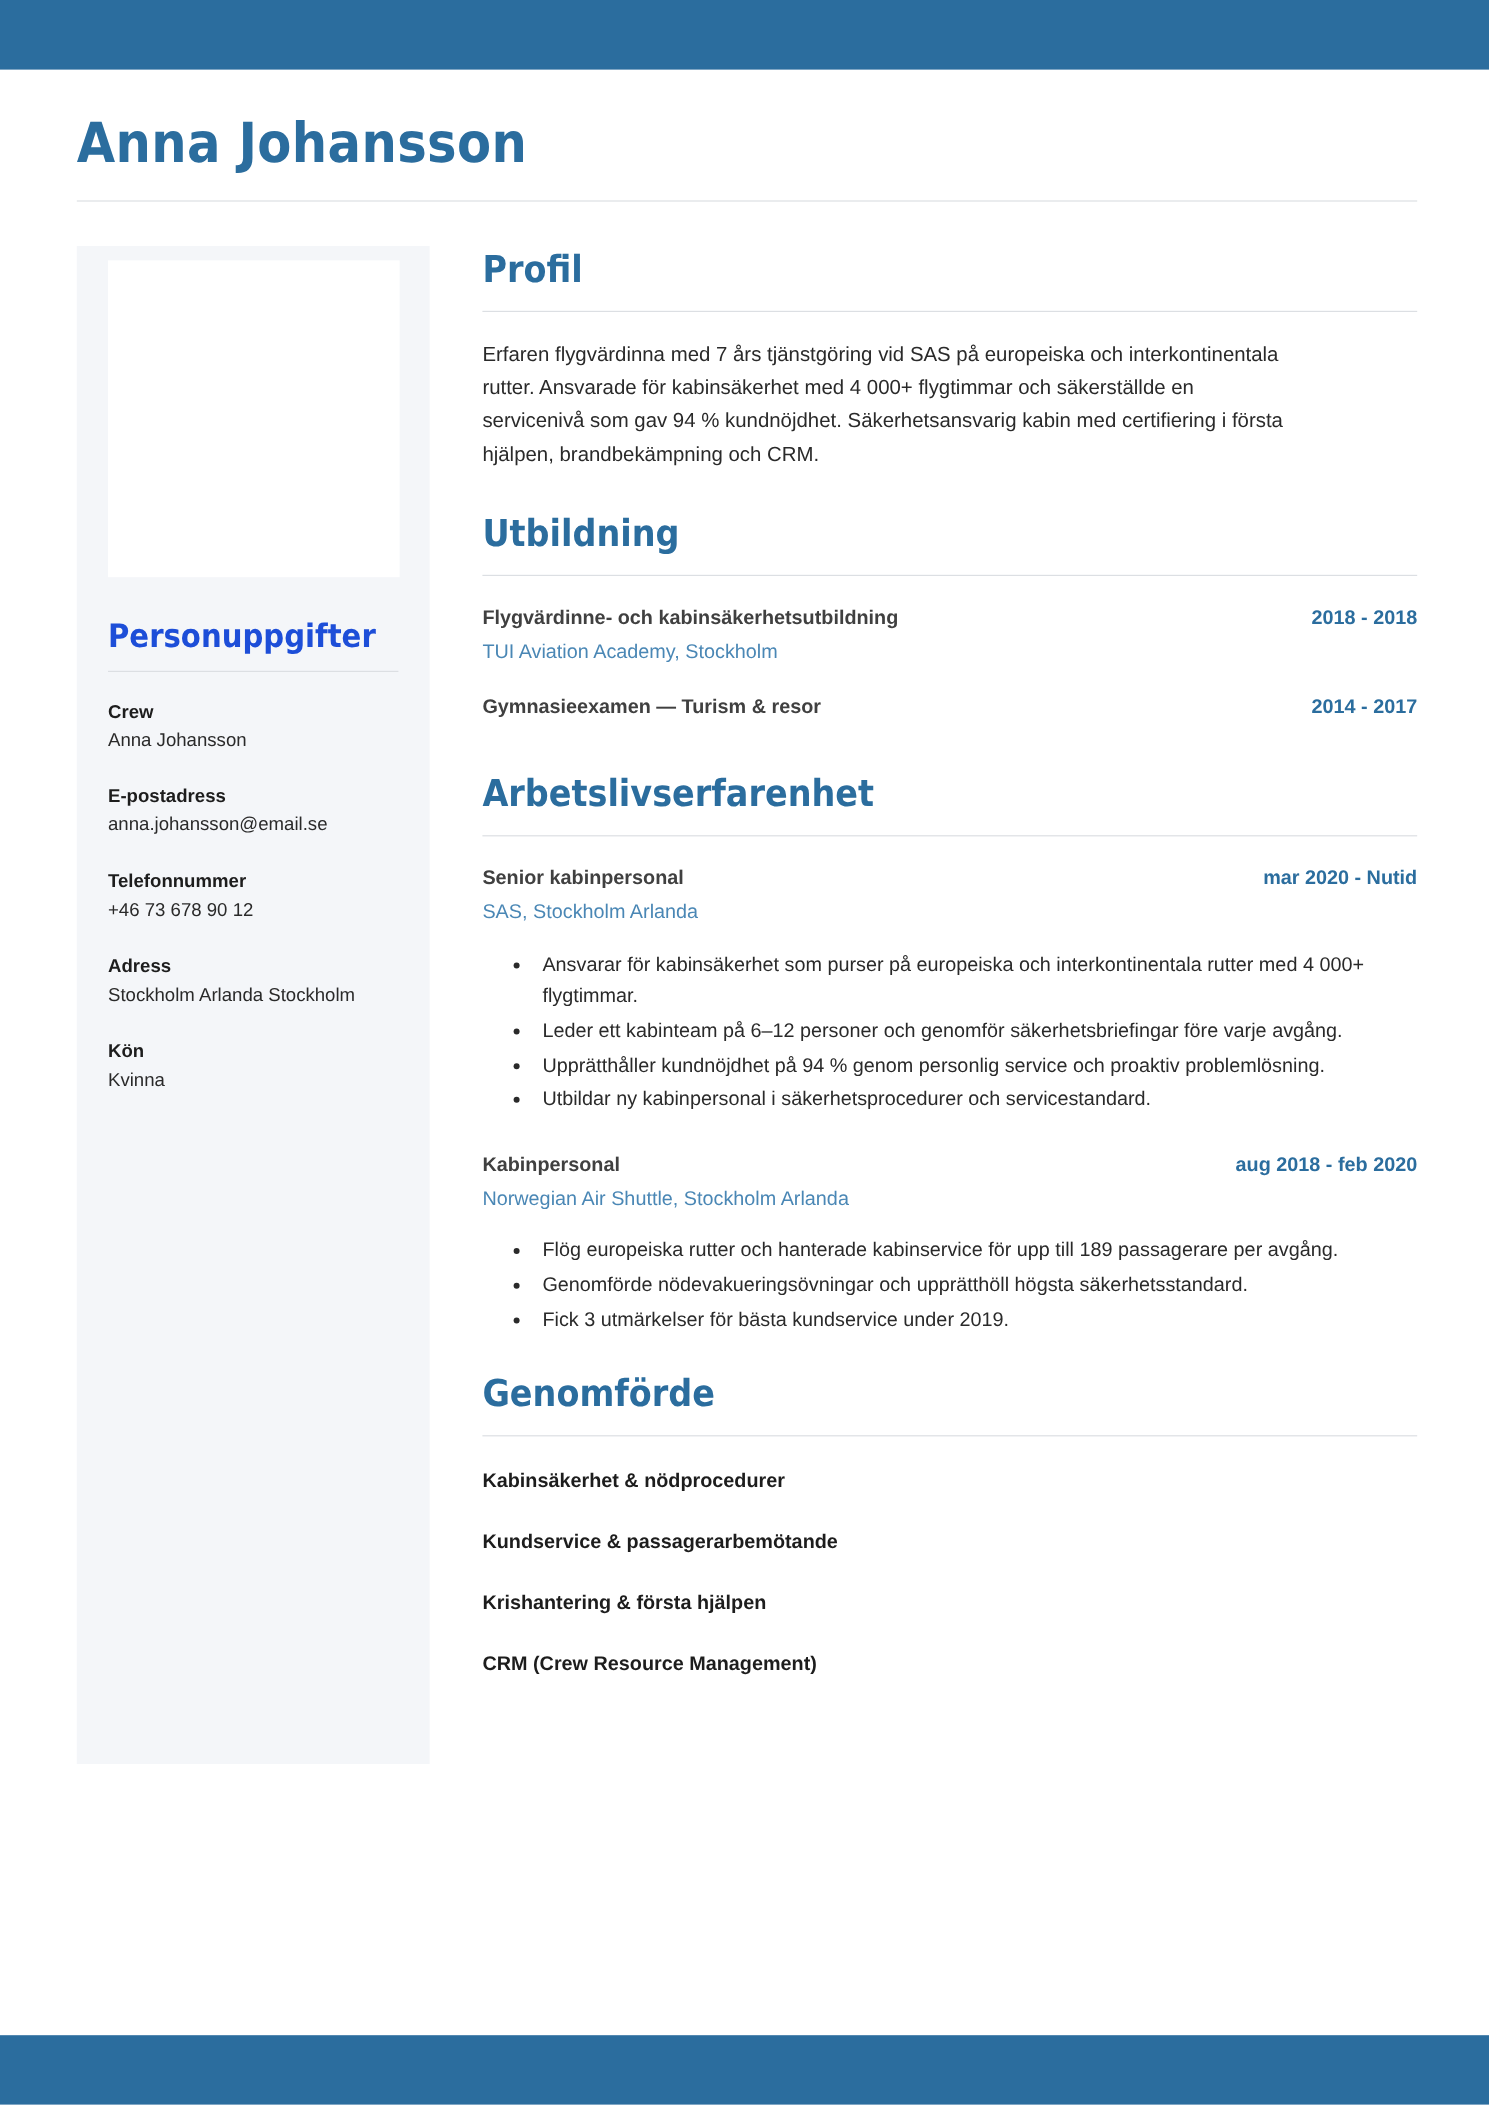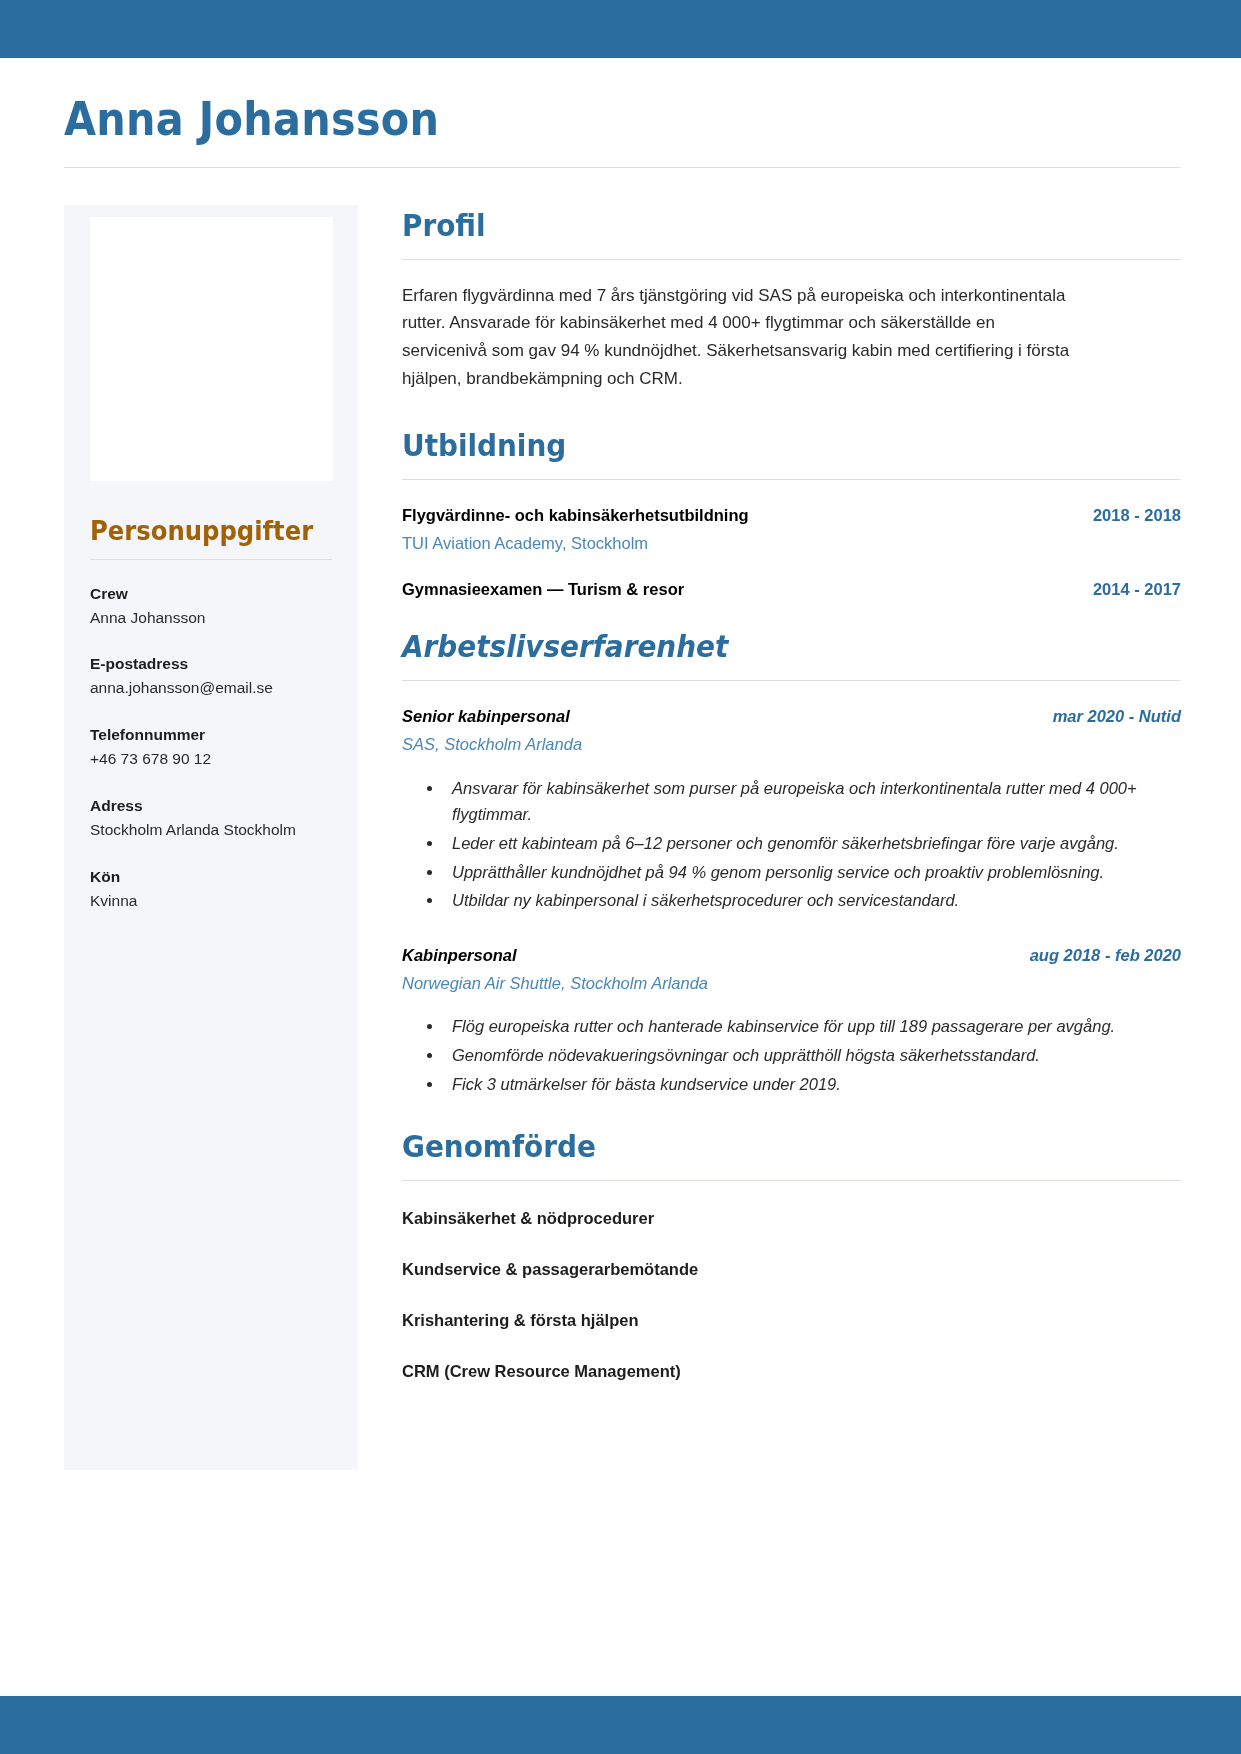--- a/index.html
+++ b/index.html
@@ -87,21 +87,21 @@
     height: 264px;
     background: #ffffff;
     margin: 0 auto 0 auto;
   }
 
   
   .side-heading {
     font-family: "DejaVu Sans Condensed", "Liberation Sans Narrow", "Liberation Sans", sans-serif;
     font-size: 27px;
     font-weight: bold;
-    color: #a16207;
+    color: #1d4ed8;
     margin: 34px 0 0 0;
     line-height: 1.15;
   }
   .side-rule {
     height: 1px;
     background: #dcdfe3;
     margin: 13px 0 22px 0;
   }
   .field { margin-bottom: 22px; }
   .field-label {
@@ -145,21 +145,21 @@
   .entry { margin-bottom: 22px; }
   .entry-row {
     display: flex;
     justify-content: space-between;
     align-items: baseline;
     gap: 14px;
   }
   .entry-title {
     font-size: 16.5px;
     font-weight: bold;
-    color: #000000;
+    color: #404040;
     line-height: 1.45;
   }
   .entry-date {
     font-size: 16.5px;
     font-weight: bold;
     color: #2b6d9e;
     white-space: nowrap;
     line-height: 1.45;
   }
   .entry-sub {
@@ -187,21 +187,21 @@
   .skills { margin-top: 26px; }
   .skill-item {
     font-size: 16.5px;
     font-weight: bold;
     color: #1d1d1d;
     margin-bottom: 28px;
     line-height: 1.4;
   }
 
   .mt-edu { margin-top: 34px; }
-  .mt-exp { margin-top: 26px; font-style: italic; }
+  .mt-exp { margin-top: 42px; }
   .mt-skills { margin-top: 30px; }
 </style>
 </head>
 <body>
 
 <div class="top-bar"></div>
 
 <div class="page">
 
   <div class="name-block">

